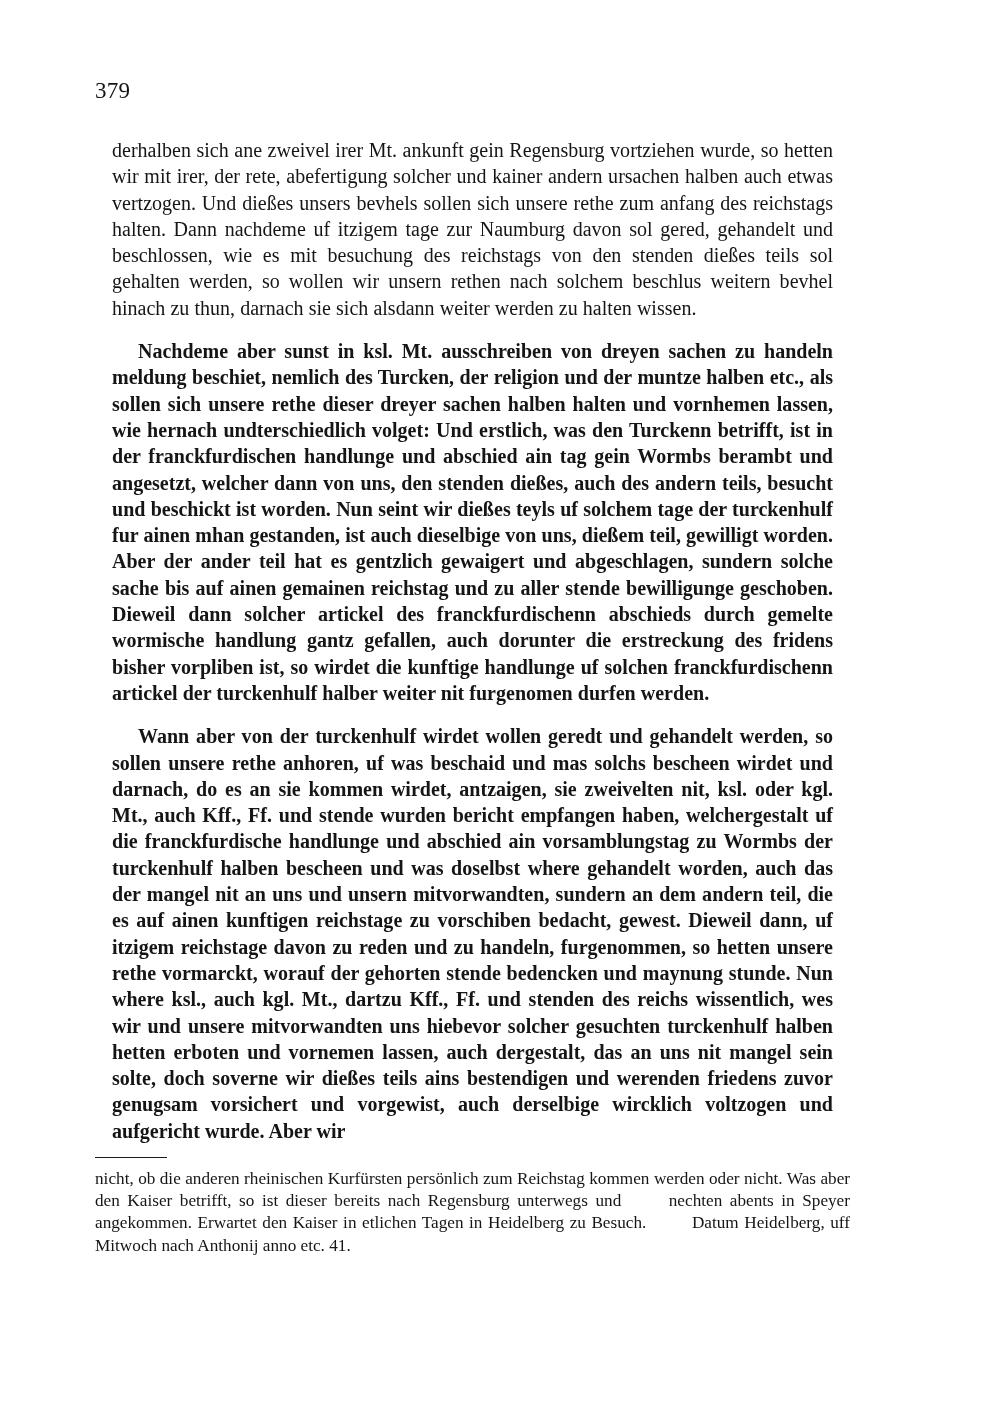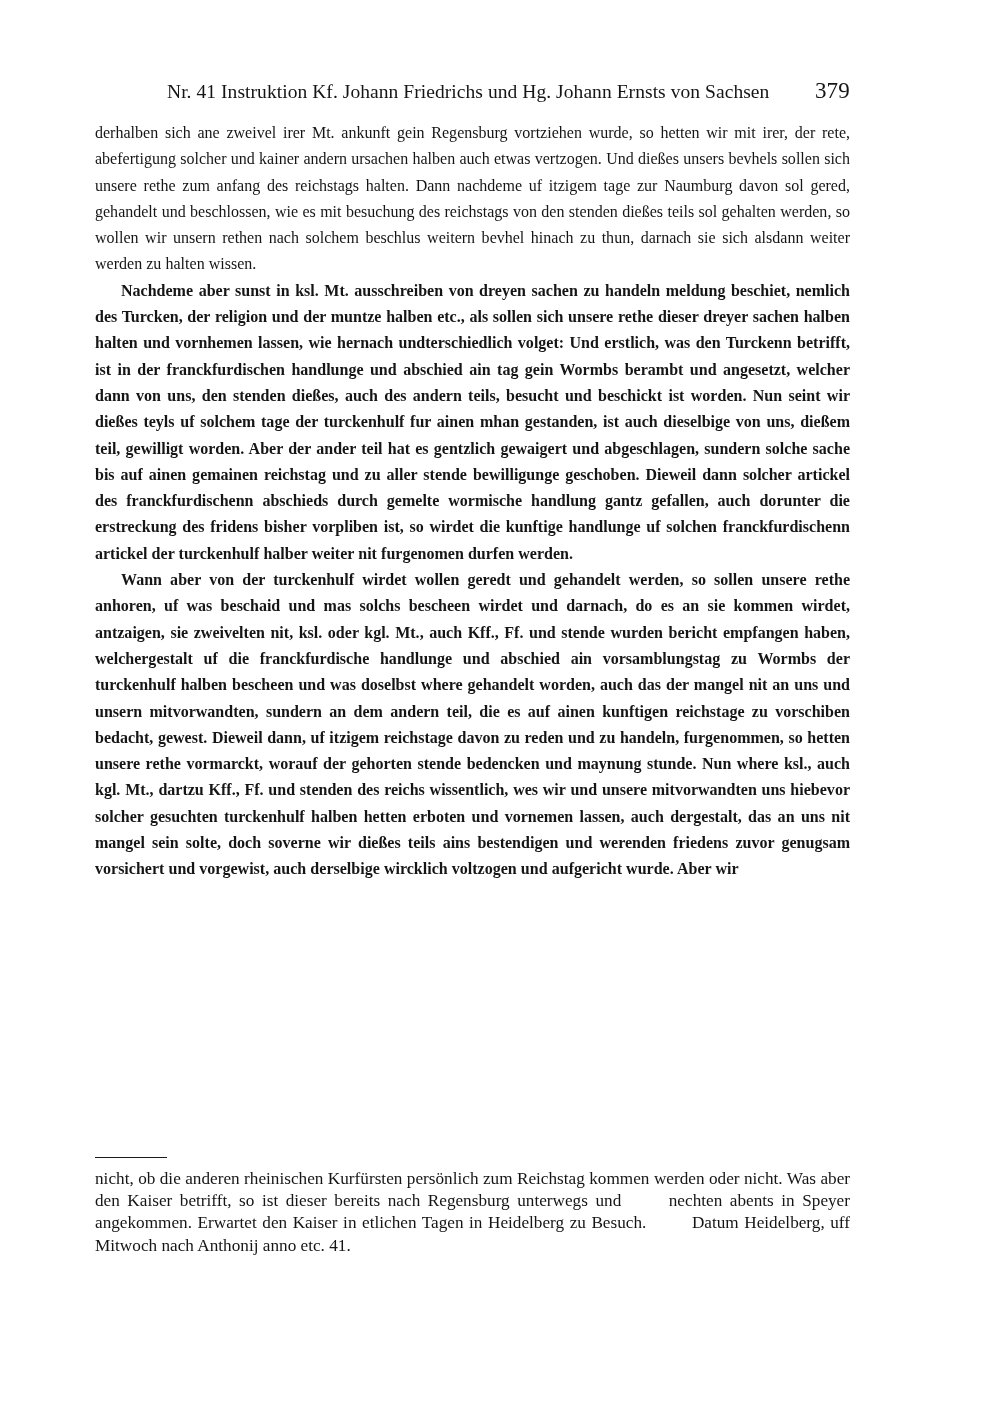--- a/index.html
+++ b/index.html
@@ -43,22 +43,22 @@
   }
 
   
   .textblock {
     position: absolute;
     left: 95px;
     top: 120px;
     width: 755px;
   }
   .para {
-    margin: 0;
-    font-size: 16px;
+    margin: 17px;
+    font-size: 20px;
     line-height: 26.3px;
     text-align: justify;
     text-justify: inter-word;
     hyphens: manual;
     letter-spacing: 0.01px;
     word-spacing: 0.1px;
   }
   .para.indented {
     text-indent: 26px;
     font-weight: bold;
@@ -87,21 +87,20 @@
   }
   .footnote .it { }
   .footnote .ro { font-style: normal; margin-left: 40px; }
 </style>
 </head>
 <body>
 
 <div class="page">
 
   <div class="running-head">
-    <span class="running-head-title">Nr. 41 Instruktion Kf. Johann Friedrichs und Hg. Johann Ernsts von Sachsen</span>
     <span class="running-head-folio">379</span>
   </div>
 
   <div class="textblock">
     <p class="para">derhalben sich ane zweivel irer Mt. ankunft gein Regensburg vortziehen wurde, so hetten wir mit irer, der rete, abefertigung solcher und kainer andern ursachen halben auch etwas vertzogen. Und dießes unsers bevhels sollen sich unsere rethe zum anfang des reichstags halten. Dann nachdeme uf itzigem tage zur Naumburg davon sol gered, gehandelt und beschlossen, wie es mit besuchung des reichstags von den stenden dießes teils sol gehalten werden, so wollen wir unsern rethen nach solchem beschlus weitern bevhel hinach zu thun, darnach sie sich alsdann weiter werden zu halten wissen.</p>
     <p class="para indented">Nachdeme aber sunst in ksl. Mt. ausschreiben von dreyen sachen zu handeln meldung beschiet, nemlich des Turcken, der religion und der muntze halben etc., als sollen sich unsere rethe dieser dreyer sachen halben halten und vornhemen lassen, wie hernach undterschiedlich volget: Und erstlich, was den Turckenn betrifft, ist in der franckfurdischen handlunge und abschied ain tag gein Wormbs berambt und angesetzt, welcher dann von uns, den stenden dießes, auch des andern teils, besucht und beschickt ist worden. Nun seint wir dießes teyls uf solchem tage der turckenhulf fur ainen mhan gestanden, ist auch dieselbige von uns, dießem teil, gewilligt worden. Aber der ander teil hat es gentzlich gewaigert und abgeschlagen, sundern solche sache bis auf ainen gemainen reichstag und zu aller stende bewilligunge geschoben. Dieweil dann solcher artickel des franckfurdischenn abschieds durch gemelte wormische handlung gantz gefallen, auch dorunter die erstreckung des fridens bisher vorpliben ist, so wirdet die kunftige handlunge uf solchen franckfurdischenn artickel der turckenhulf halber weiter nit furgenomen durfen werden.</p>
     <p class="para indented">Wann aber von der turckenhulf wirdet wollen geredt und gehandelt werden, so sollen unsere rethe anhoren, uf was beschaid und mas solchs bescheen wirdet und darnach, do es an sie kommen wirdet, antzaigen, sie zweivelten nit, ksl. oder kgl. Mt., auch Kff., Ff. und stende wurden bericht empfangen haben, welchergestalt uf die franckfurdische handlunge und abschied ain vorsamblungstag zu Wormbs der turckenhulf halben bescheen und was doselbst where gehandelt worden, auch das der mangel nit an uns und unsern mitvorwandten, sundern an dem andern teil, die es auf ainen kunftigen reichstage zu vorschiben bedacht, gewest. Dieweil dann, uf itzigem reichstage davon zu reden und zu handeln, furgenommen, so hetten unsere rethe vormarckt, worauf der gehorten stende bedencken und maynung stunde. Nun where ksl., auch kgl. Mt., dartzu Kff., Ff. und stenden des reichs wissentlich, wes wir und unsere mitvorwandten uns hiebevor solcher gesuchten turckenhulf halben hetten erboten und vornemen lassen, auch dergestalt, das an uns nit mangel sein solte, doch soverne wir dießes teils ains bestendigen und werenden friedens zuvor genugsam vorsichert und vorgewist, auch derselbige wircklich voltzogen und aufgericht wurde. Aber wir</p>
   </div>
 
   <div class="footnote-area">

